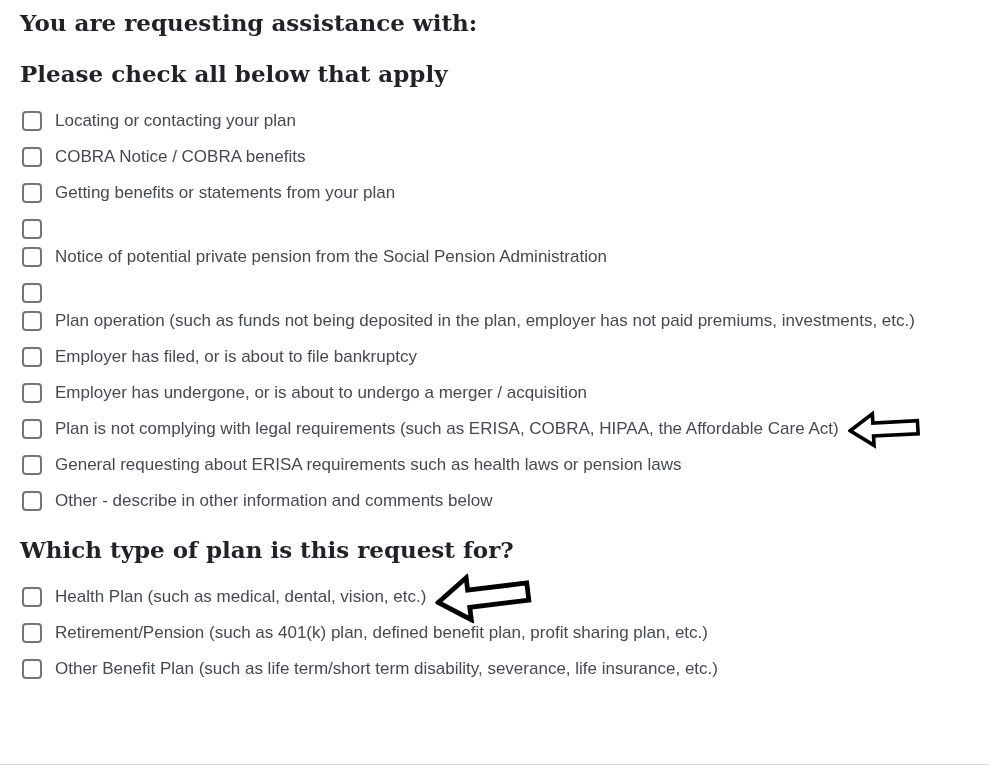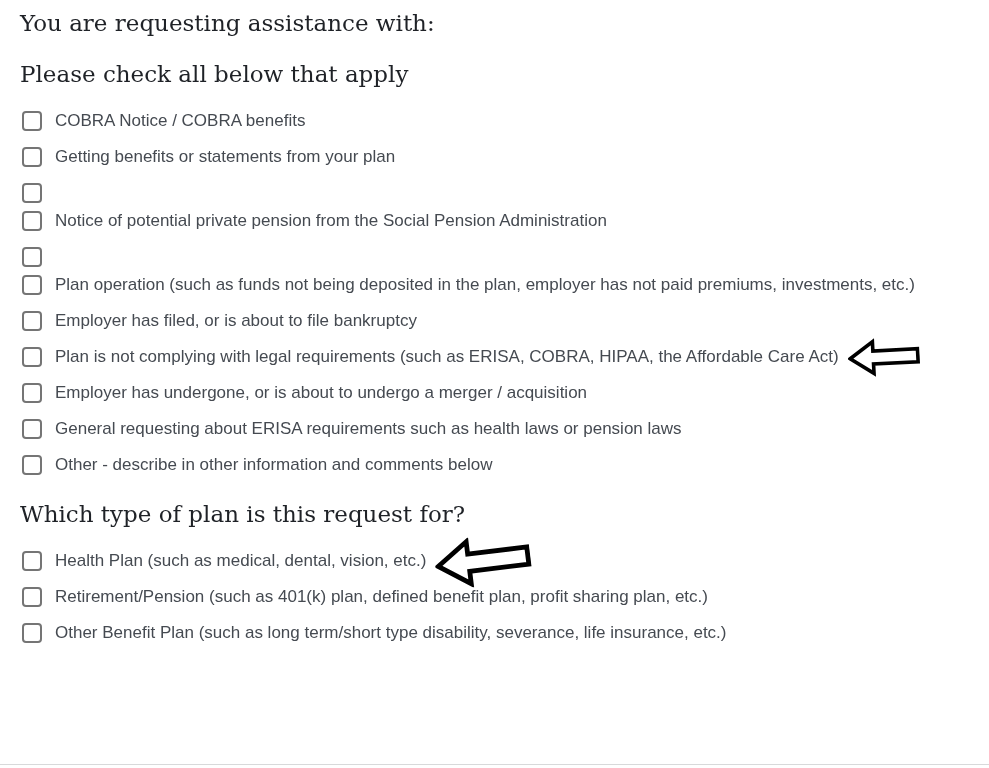--- a/index.html
+++ b/index.html
@@ -7,21 +7,21 @@
     position: relative;
     width: 989px;
     height: 768px;
     overflow: hidden;
     font-family: "Liberation Sans", sans-serif;
   }
   .page { padding: 8px 34px 0 20px; }
 
   h1, h2 {
     font-family: "DejaVu Serif", "Liberation Serif", serif;
-    font-weight: 400;
+    font-weight: 700;
     color: #1f2227;
     font-size: 23px;
     line-height: 30px;
   }
   .title-1 { margin: 0 0 21px 0; }
   .title-2 { margin: 0 0 14px 0; }
   .title-3 { margin: 16px 0 14px 0; }
 
   .cbx-row {
     display: flex;
@@ -69,20 +69,24 @@
 
 <div class="page">
 
   <h1 class="title-1">You are requesting assistance with:</h1>
 
   <h2 class="title-2">Please check all below that apply</h2>
 
   <div>
     <div class="cbx-row">
       <input type="checkbox" class="cbx" style="">
+      <label class="cbx-label">Locating or contacting your plan</label>
+    </div>
+    <div class="cbx-row">
+      <input type="checkbox" class="cbx" style="">
       <label class="cbx-label">COBRA Notice / COBRA benefits</label>
     </div>
     <div class="cbx-row">
       <input type="checkbox" class="cbx" style="">
       <label class="cbx-label">Getting benefits or statements from your plan</label>
     </div>
     <div class="cbx-row">
       <input type="checkbox" class="cbx" style="">
     </div>
     <div class="cbx-row">
@@ -95,30 +99,30 @@
     <div class="cbx-row">
       <input type="checkbox" class="cbx" style="">
       <label class="cbx-label">Plan operation (such as funds not being deposited in the plan, employer has not paid premiums, investments, etc.)</label>
     </div>
     <div class="cbx-row">
       <input type="checkbox" class="cbx" style="">
       <label class="cbx-label">Employer has filed, or is about to file bankruptcy</label>
     </div>
     <div class="cbx-row">
       <input type="checkbox" class="cbx" style="">
+      <label class="cbx-label">Employer has undergone, or is about to undergo a merger / acquisition</label>
+    </div>
+    <div class="cbx-row">
+      <input type="checkbox" class="cbx" style="">
       <label class="cbx-label">Plan is not complying with legal requirements (such as ERISA, COBRA, HIPAA, the Affordable Care Act)</label>
       <span class="arrow arrow-a">
         <svg viewBox="0 0 100 52" xmlns="http://www.w3.org/2000/svg">
           <polygon points="3,26 35,4 35,17 97,17 97,35 35,35 35,48" fill="#ffffff" stroke="#000000" stroke-width="5" stroke-linejoin="miter"></polygon>
         </svg>
       </span>
-    </div>
-    <div class="cbx-row">
-      <input type="checkbox" class="cbx" style="">
-      <label class="cbx-label">Employer has undergone, or is about to undergo a merger / acquisition</label>
     </div>
     <div class="cbx-row">
       <input type="checkbox" class="cbx" style="">
       <label class="cbx-label">General requesting about ERISA requirements such as health laws or pension laws</label>
     </div>
     <div class="cbx-row">
       <input type="checkbox" class="cbx" style="">
       <label class="cbx-label">Other - describe in other information and comments below</label>
     </div>
   </div>
@@ -134,19 +138,19 @@
           <polygon points="3,26 35,4 35,17 97,17 97,35 35,35 35,48" fill="#ffffff" stroke="#000000" stroke-width="5" stroke-linejoin="miter"></polygon>
         </svg>
       </span>
     </div>
     <div class="cbx-row">
       <input type="checkbox" class="cbx" style="">
       <label class="cbx-label">Retirement/Pension (such as 401(k) plan, defined benefit plan, profit sharing plan, etc.)</label>
     </div>
     <div class="cbx-row">
       <input type="checkbox" class="cbx" style="">
-      <label class="cbx-label">Other Benefit Plan (such as long term/short type disability, severance, life insurance, etc.)</label>
+      <label class="cbx-label">Other Benefit Plan (such as life term/short term disability, severance, life insurance, etc.)</label>
     </div>
   </div>
 
 </div>
 
 <div class="bottom-divider"></div>
 
 </body></html>

